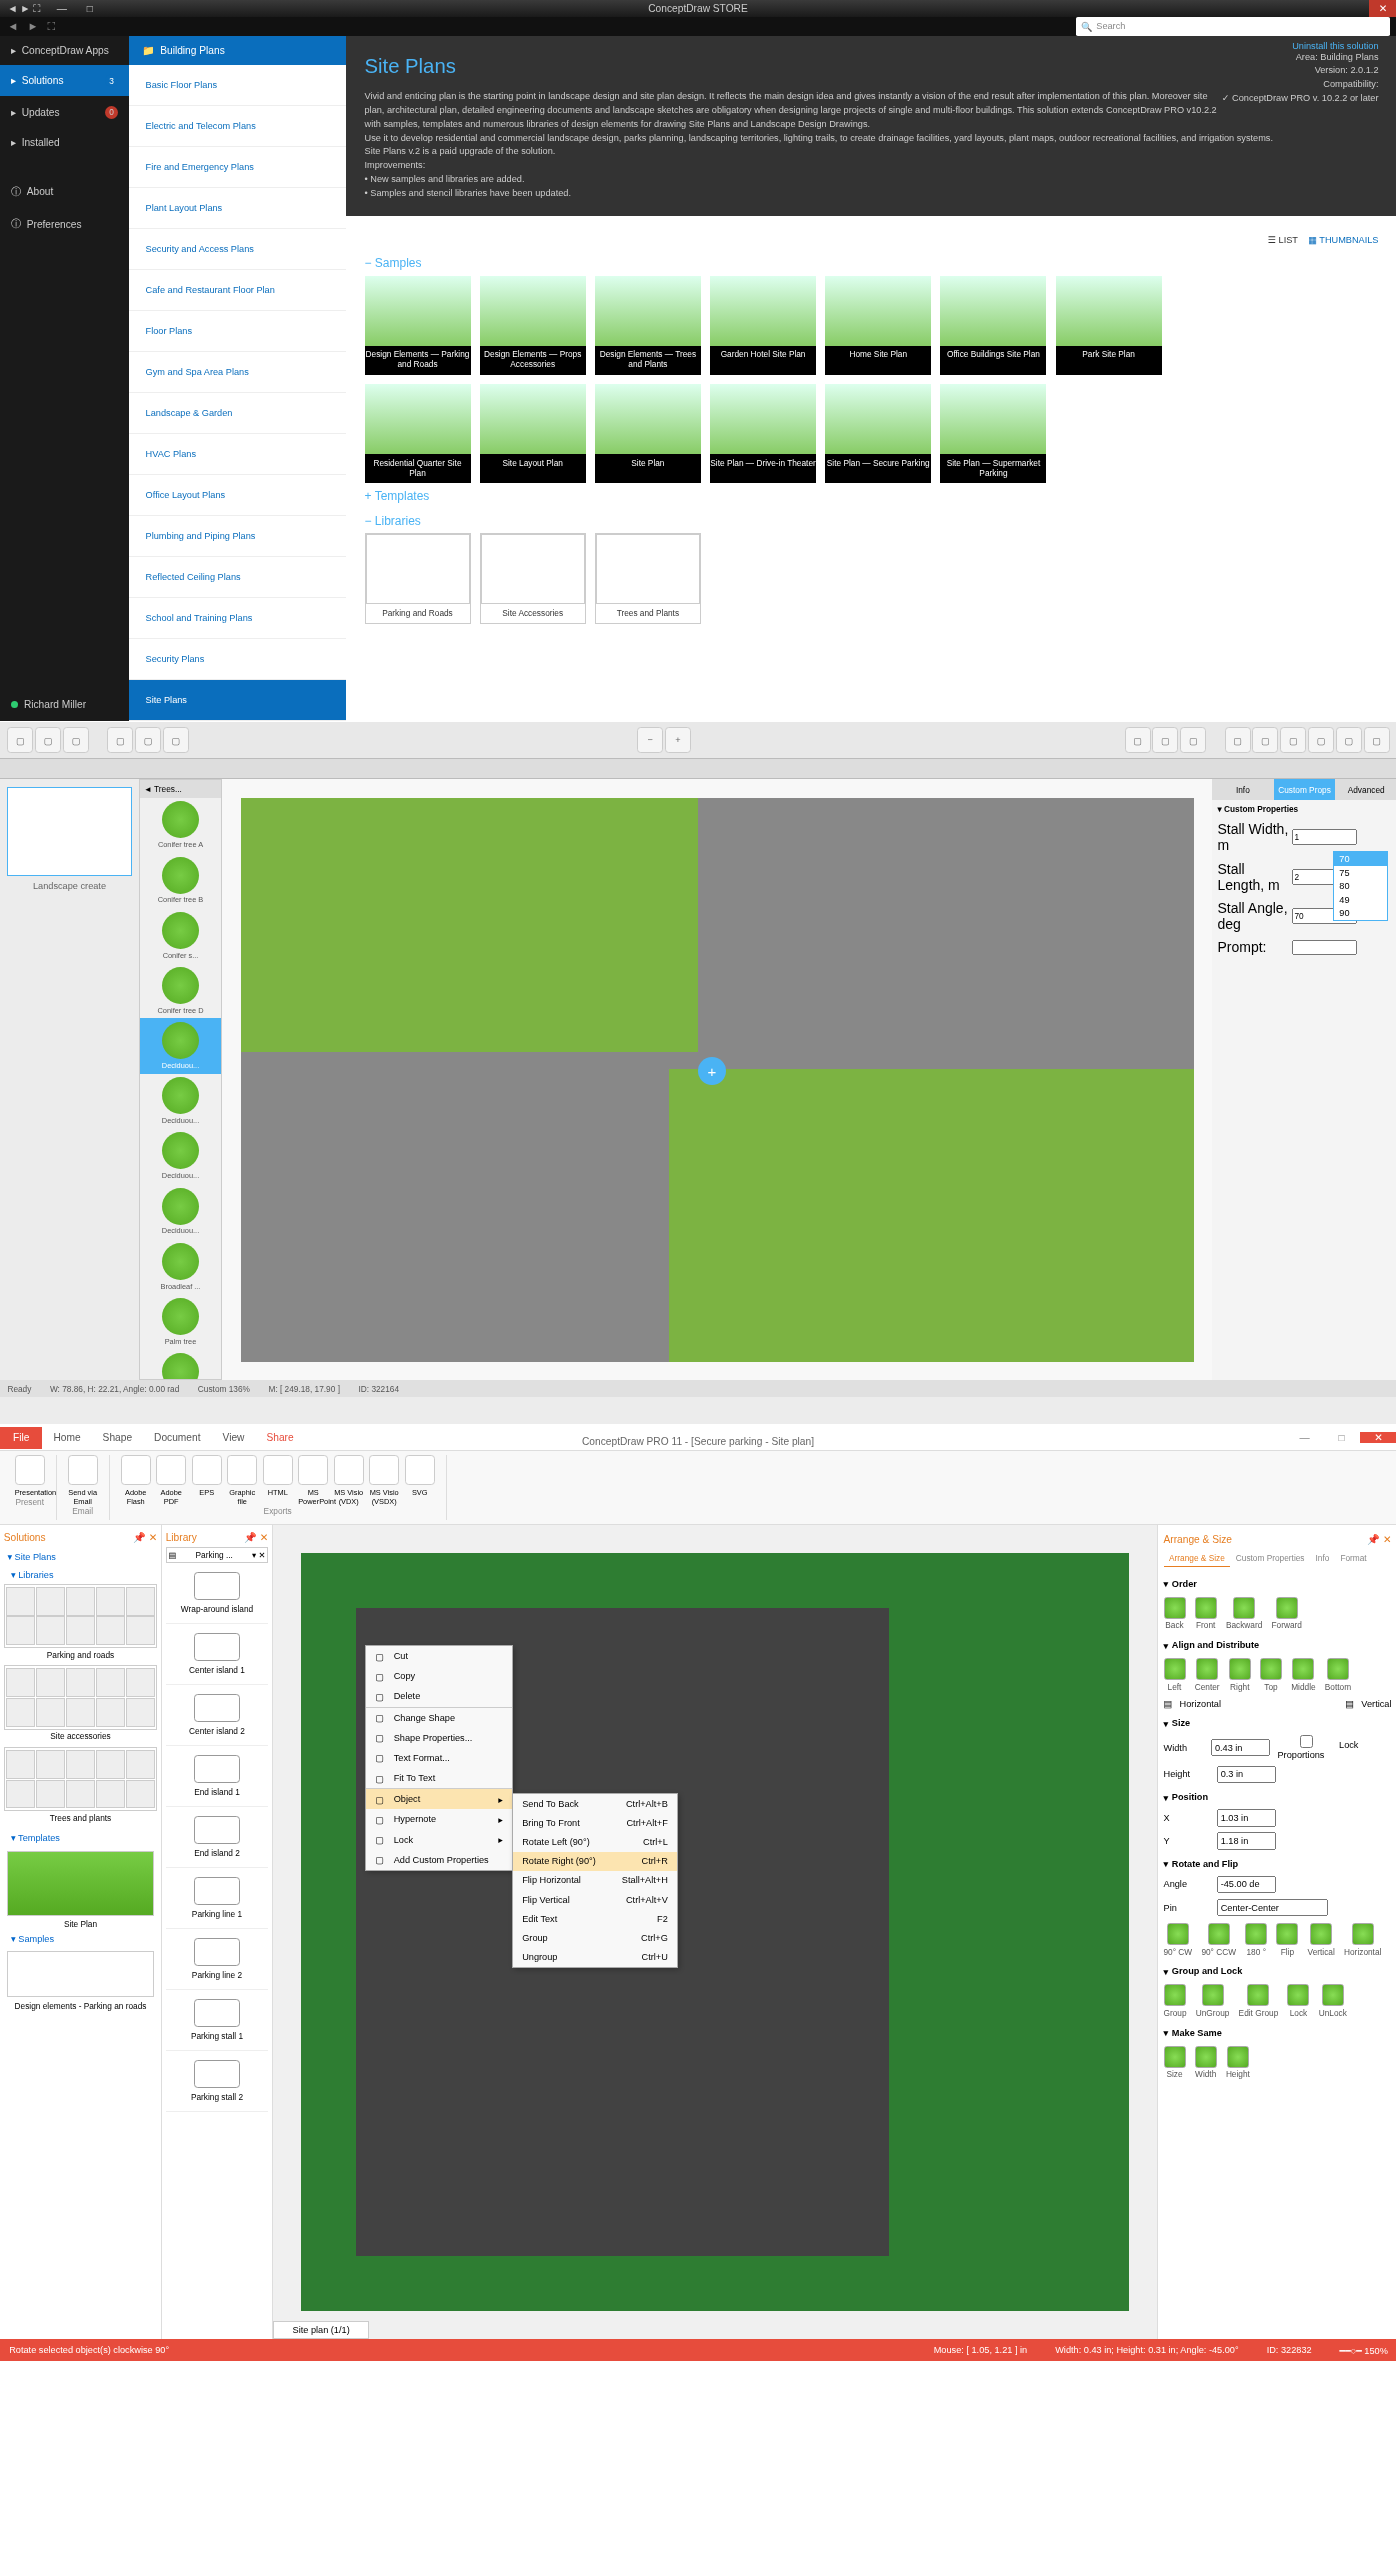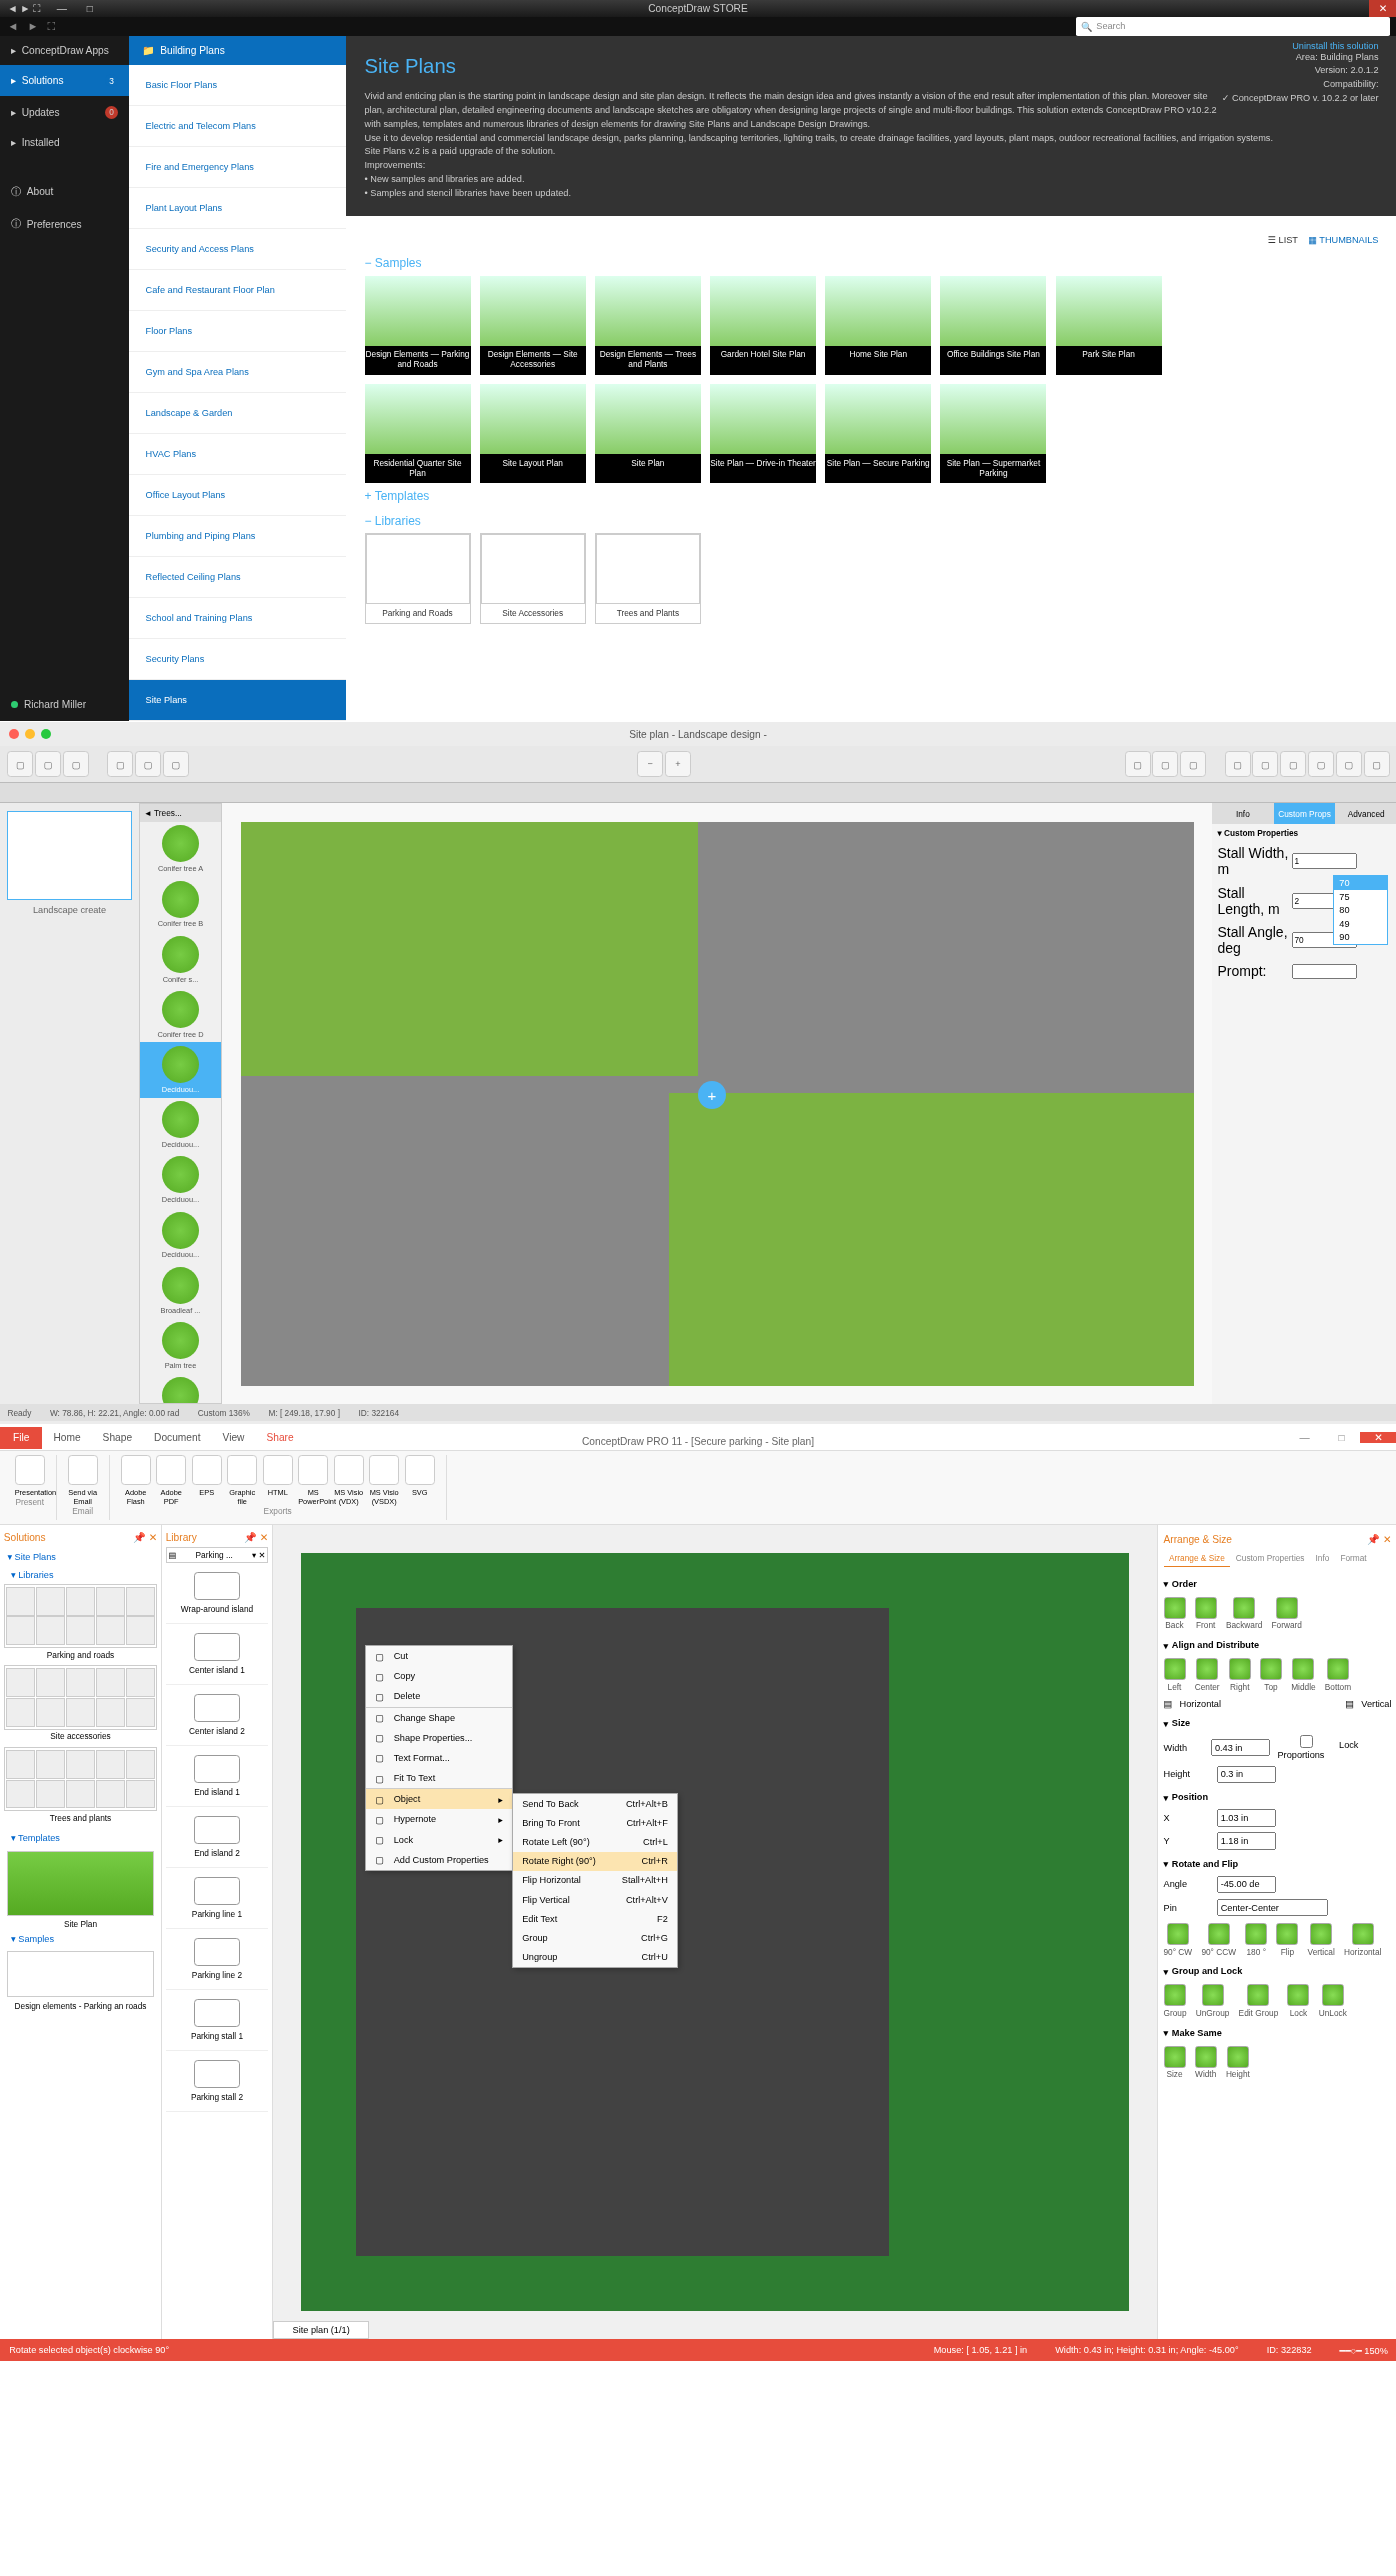--- a/index.html
+++ b/index.html
@@ -225,21 +225,21 @@
           <span class="thumb">▦ <span>THUMBNAILS</span></span>
         </div>
         <div class="section-h">− Samples</div>
         <div class="cards" id="samples1">
             <div class="card">
               <div class="thumb"></div>
               <div>Design Elements — Parking and Roads</div>
             </div>
             <div class="card">
               <div class="thumb"></div>
-              <div>Design Elements — Site Accessories</div>
+              <div>Design Elements — Props Accessories</div>
             </div>
             <div class="card">
               <div class="thumb"></div>
               <div>Design Elements — Trees and Plants</div>
             </div>
             <div class="card">
               <div class="thumb"></div>
               <div>Garden Hotel Site Plan</div>
             </div>
             <div class="card">
@@ -297,28 +297,20 @@
               <div class="thumb wh"></div>
               <div>Trees and Plants</div>
             </div>
           </div>
       </div>
     </div>
   </div>
 </div>
 
 <div class="app2">
-  <div class="app2-titlebar">
-    <div class="mac-dots">
-      <div class="mac-dot r"></div>
-      <div class="mac-dot y"></div>
-      <div class="mac-dot g"></div>
-    </div>
-    <span class="app2-title">Site plan - Landscape design -</span>
-  </div>
   <div class="app2-toolbar">
     <div id="tb-left" style="display:flex;gap:1.8px">
         <div class="tb-btn" title="Solutions">▢</div>
         <div class="tb-btn" title="Pages">▢</div>
         <div class="tb-btn" title="Layers">▢</div>
       </div>
     <div class="tb-sep"></div>
     <div id="tb-undo" style="display:flex;gap:1.8px">
         <div class="tb-btn" title="Undo">▢</div>
         <div class="tb-btn" title="Redo">▢</div>

